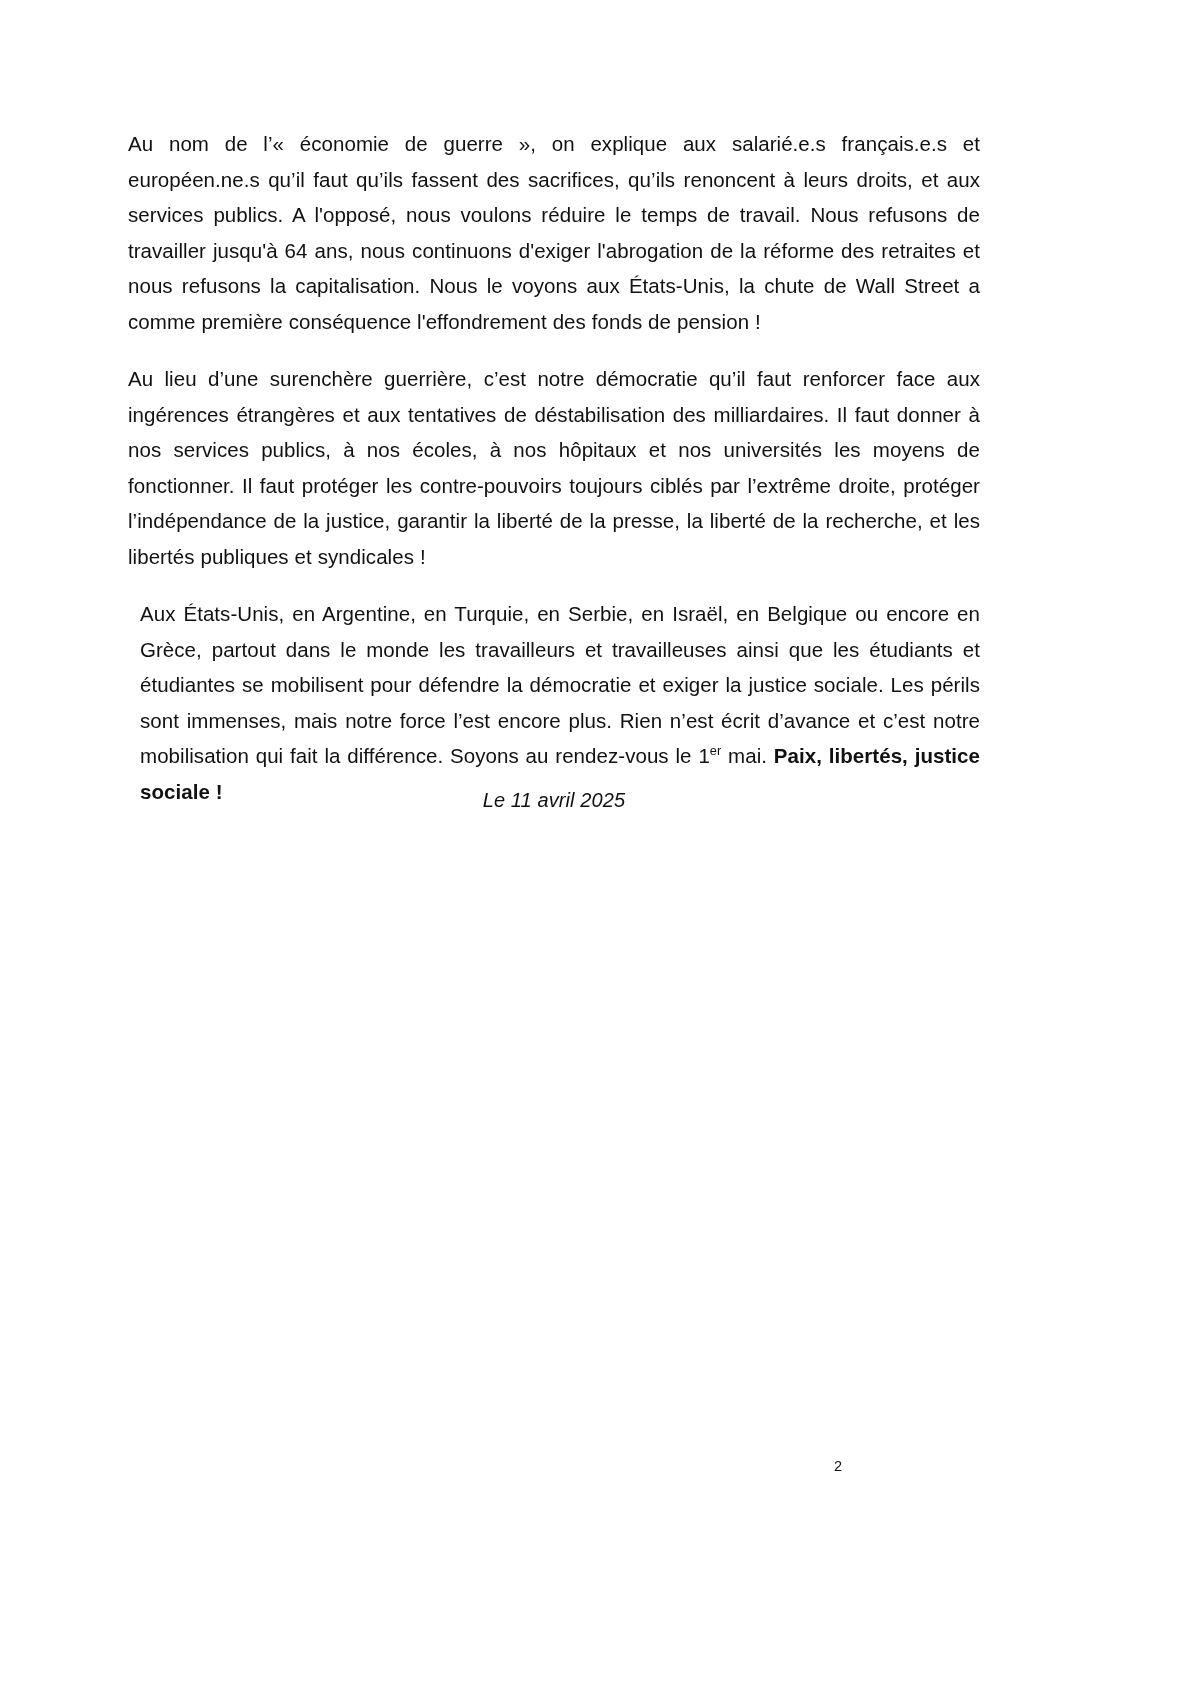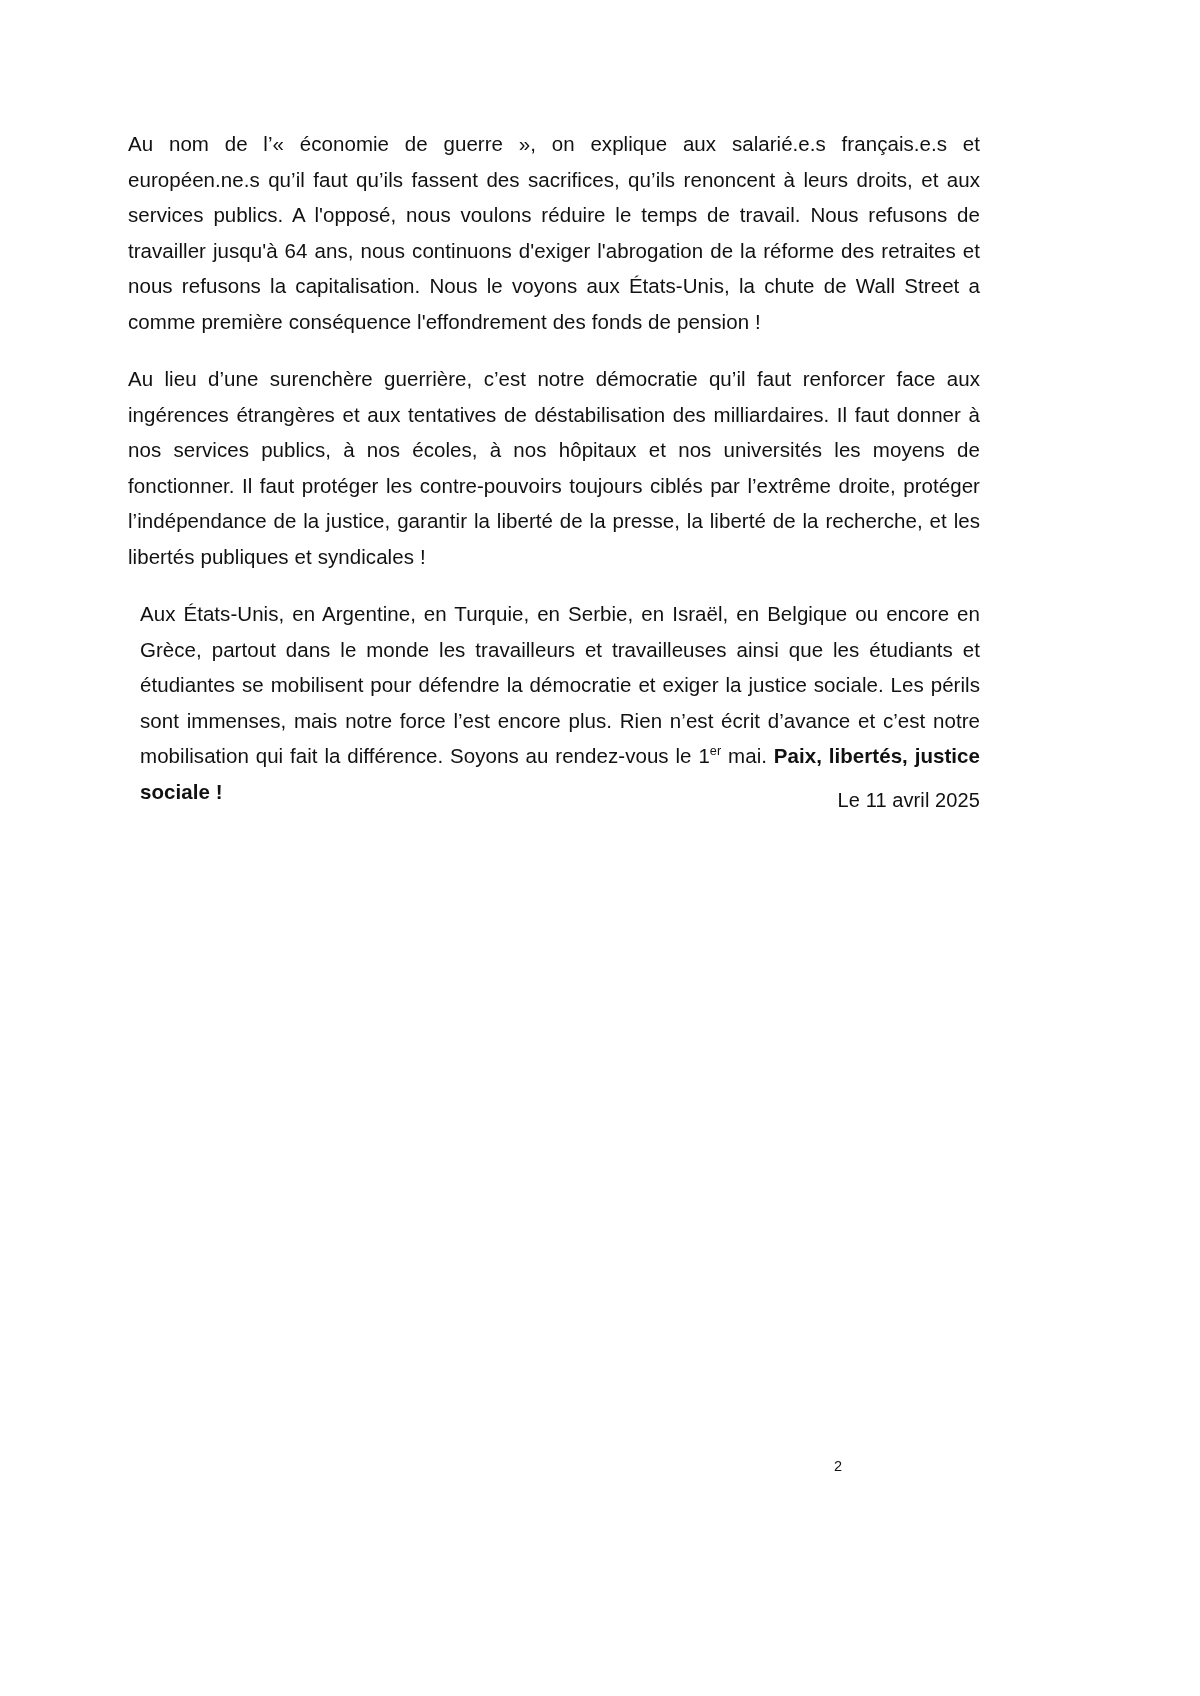--- a/index.html
+++ b/index.html
@@ -51,22 +51,23 @@
   sup.ord {
     font-size: 0.62em;
     vertical-align: super;
     line-height: 0;
   }
   .date-line {
     position: absolute;
     left: 128px;
     top: 789px;
     width: 852px;
-    text-align: right;
+    text-align: center;
     font-size: 20px;
+    font-style: italic;
     color: #111111;
     letter-spacing: 0.1px;
   }
   .page-number {
     position: absolute;
     right: 222px;
     top: 1458px;
     font-size: 14.5px;
     color: #111111;
     text-align: right;

